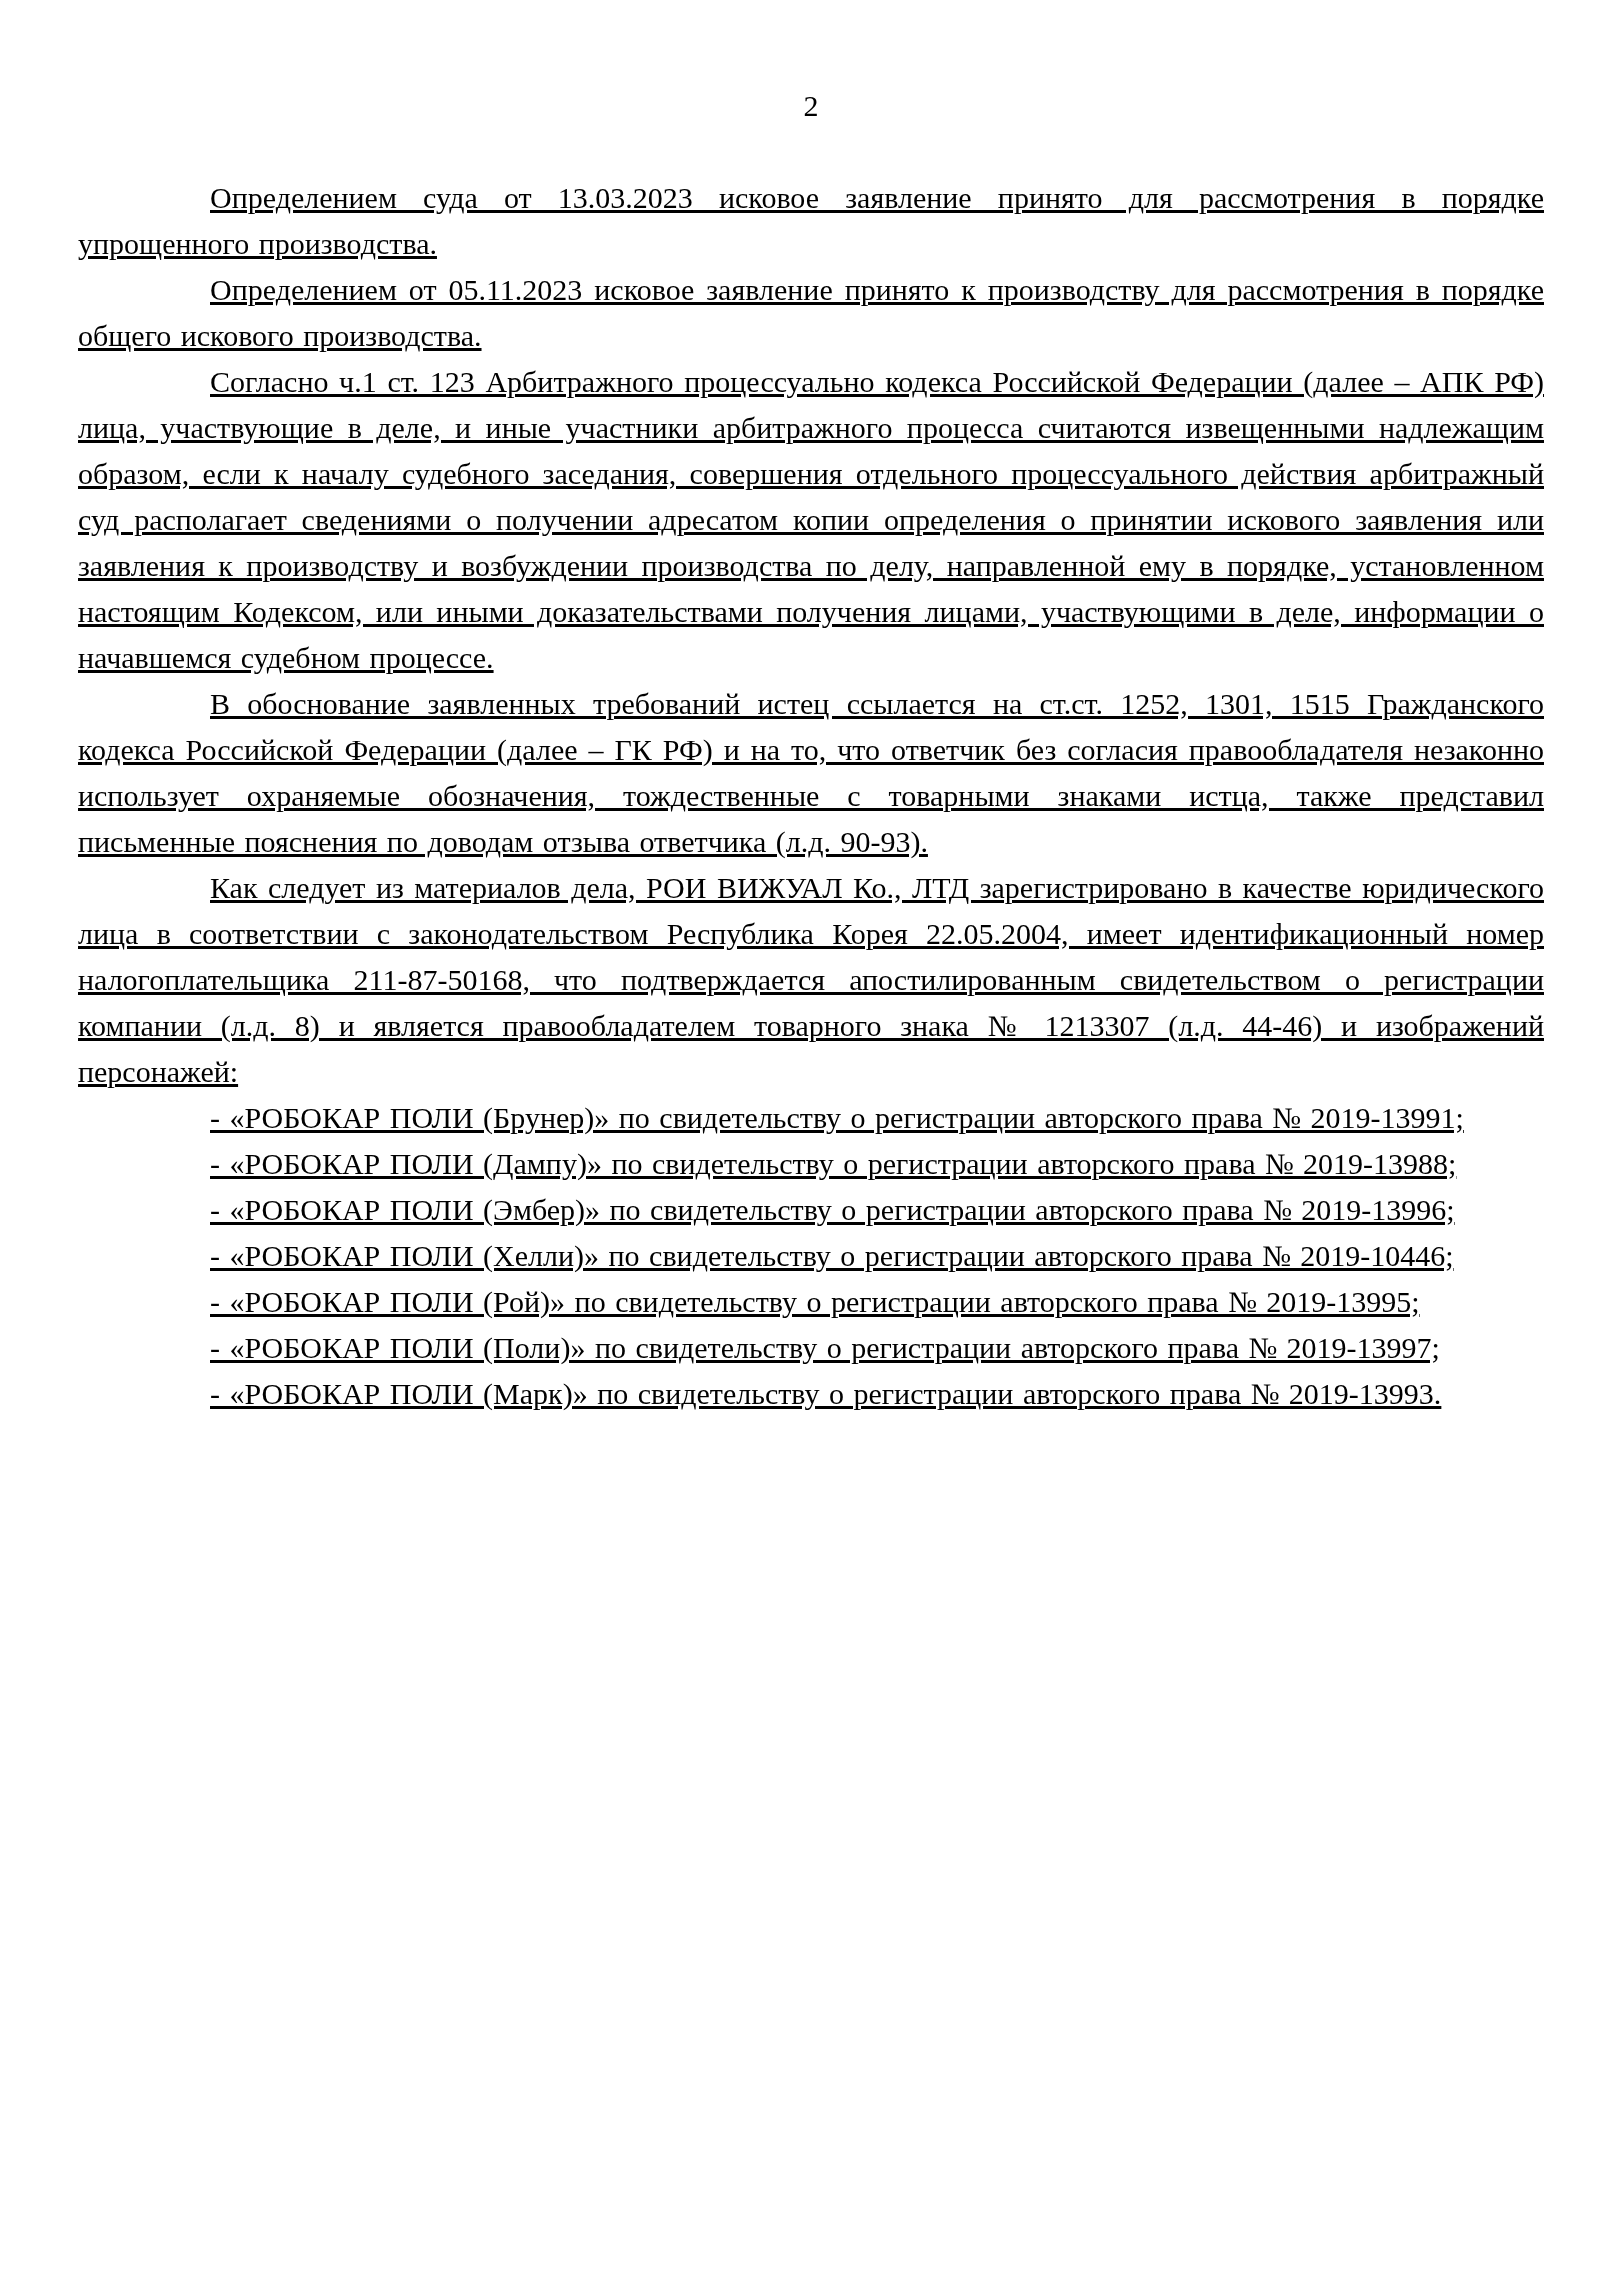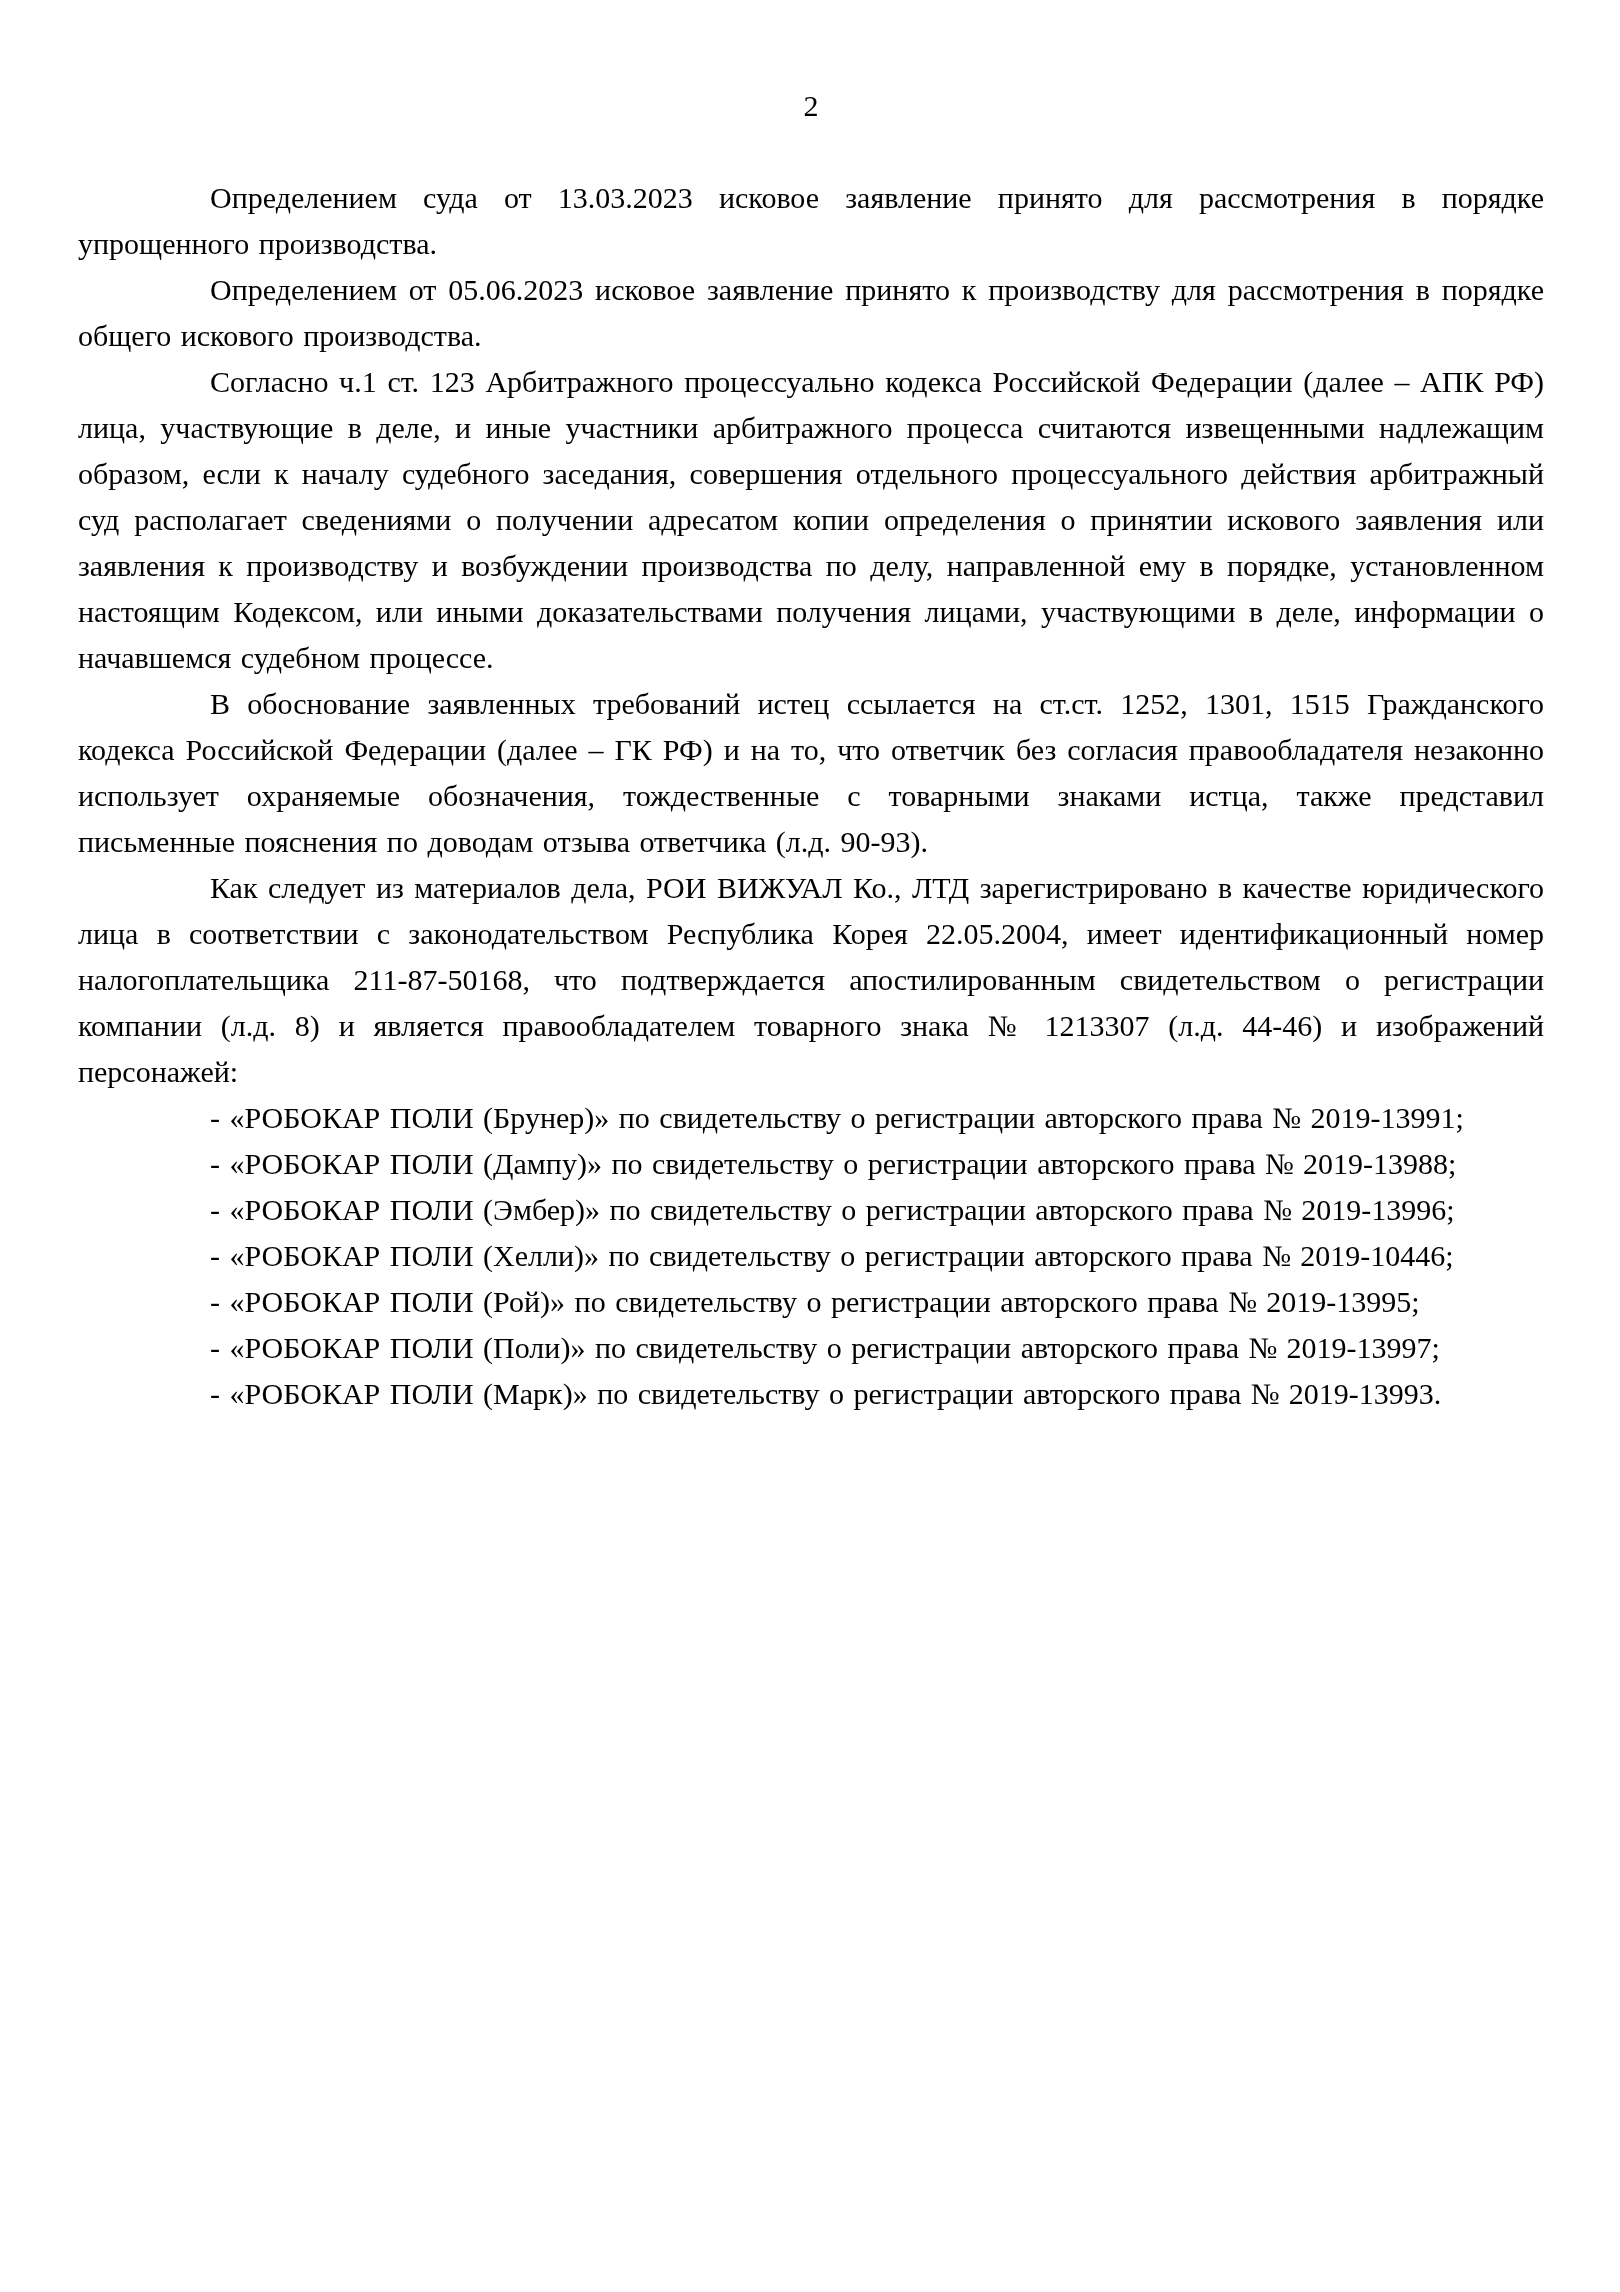--- a/index.html
+++ b/index.html
@@ -23,30 +23,31 @@
   .page-number {
     text-align: center;
     margin: 0 0 46px 0;
   }
   .body-text p {
     margin: 0;
     padding: 0;
     text-align: justify;
     text-indent: 132px;
     word-spacing: 2px;
+    text-decoration: underline;
   }
 </style>
 </head>
 <body>
 
 <div class="page">
   <div class="page-number">2</div>
   <main class="body-text">
     <p>Определением суда от 13.03.2023 исковое заявление принято для рассмотрения в порядке упрощенного производства.</p>
-    <p>Определением от 05.06.2023 исковое заявление принято к производству для рассмотрения в порядке общего искового производства.</p>
+    <p>Определением от 05.11.2023 исковое заявление принято к производству для рассмотрения в порядке общего искового производства.</p>
     <p>Согласно ч.1 ст. 123 Арбитражного процессуально кодекса Российской Федерации (далее – АПК РФ) лица, участвующие в деле, и иные участники арбитражного процесса считаются извещенными надлежащим образом, если к началу судебного заседания, совершения отдельного процессуального действия арбитражный суд располагает сведениями о получении адресатом копии определения о принятии искового заявления или заявления к производству и возбуждении производства по делу, направленной ему в порядке, установленном настоящим Кодексом, или иными доказательствами получения лицами, участвующими в деле, информации о начавшемся судебном процессе.</p>
     <p>В обоснование заявленных требований истец ссылается на ст.ст. 1252, 1301, 1515 Гражданского кодекса Российской Федерации (далее – ГК РФ) и на то, что ответчик без согласия правообладателя незаконно использует охраняемые обозначения, тождественные с товарными знаками истца, также представил письменные пояснения по доводам отзыва ответчика (л.д. 90-93).</p>
     <p>Как следует из материалов дела, РОИ ВИЖУАЛ Ко., ЛТД зарегистрировано в качестве юридического лица в соответствии с законодательством Республика Корея 22.05.2004, имеет идентификационный номер налогоплательщика 211-87-50168, что подтверждается апостилированным свидетельством о регистрации компании (л.д. 8) и является правообладателем товарного знака № 1213307 (л.д. 44-46) и изображений персонажей:</p>
     <p>- «РОБОКАР ПОЛИ (Брунер)» по свидетельству о регистрации авторского права № 2019-13991;</p>
     <p>- «РОБОКАР ПОЛИ (Дампу)» по свидетельству о регистрации авторского права № 2019-13988;</p>
     <p>- «РОБОКАР ПОЛИ (Эмбер)» по свидетельству о регистрации авторского права № 2019-13996;</p>
     <p>- «РОБОКАР ПОЛИ (Хелли)» по свидетельству о регистрации авторского права № 2019-10446;</p>
     <p>- «РОБОКАР ПОЛИ (Рой)» по свидетельству о регистрации авторского права № 2019-13995;</p>
     <p>- «РОБОКАР ПОЛИ (Поли)» по свидетельству о регистрации авторского права № 2019-13997;</p>
     <p>- «РОБОКАР ПОЛИ (Марк)» по свидетельству о регистрации авторского права № 2019-13993.</p>

